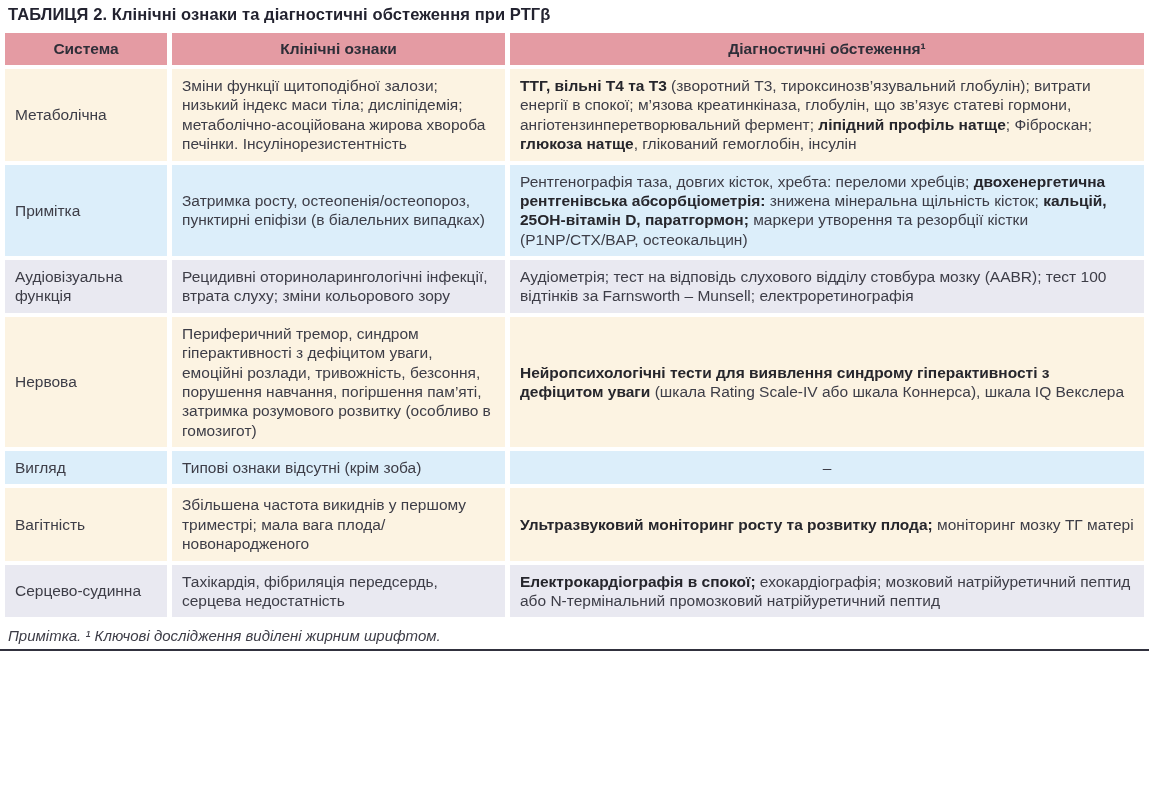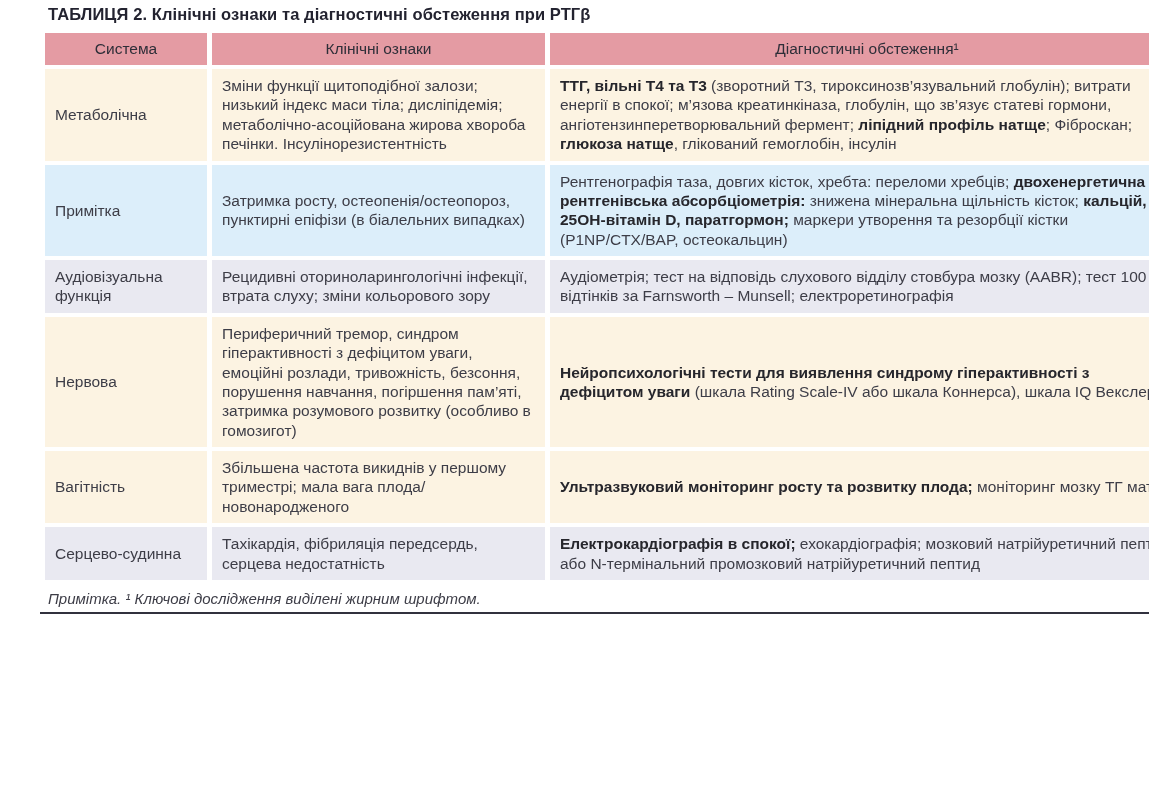--- a/index.html
+++ b/index.html
@@ -5,42 +5,41 @@
   html, body {
     margin: 0;
     padding: 0;
     background: #ffffff;
     font-family: "Liberation Sans", "DejaVu Sans", sans-serif;
     color: #3d3d47;
   }
   .page {
     width: 1149px;
     box-sizing: border-box;
-    padding-left: 40px;
   }
   .table-title {
     font-size: 16.5px;
     font-weight: bold;
     color: #232330;
     margin: 5px 0 5px 8px;
     letter-spacing: 0.1px;
   }
   table.clinical {
     width: 1149px;
     border-collapse: separate;
     border-spacing: 5px 4px;
     table-layout: fixed;
   }
   col.c-system { width: 162px; }
   col.c-signs  { width: 333px; }
   col.c-diag   { width: 634px; }
   th {
     background: #e49ba3;
     color: #2e2e38;
-    font-weight: normal;
+    font-weight: bold;
     font-size: 15.5px;
     text-align: center;
     padding: 7px 8px;
     vertical-align: middle;
   }
   td {
     font-size: 15.5px;
     line-height: 1.25;
     padding: 7px 10px;
     vertical-align: middle;
@@ -101,20 +100,25 @@
         <tr class="tint-lavender">
           <td class="system-cell">Аудіовізуальна функція</td>
           <td class="signs-cell">Рецидивні оториноларингологічні інфекції, втрата слуху; зміни кольо­рового зору</td>
           <td class="diagnostics-cell"><span>Аудіометрія; тест на відповідь слухового відділу стовбура мозку (AABR); тест 100 відтінків за Farnsworth – Munsell; електроретинографія</span></td>
         </tr>
         <tr class="tint-cream">
           <td class="system-cell">Нервова</td>
           <td class="signs-cell">Периферичний тремор, синдром гіперактивності з дефіцитом уваги, емоційні розлади, тривожність, без­соння, порушення навчання, погір­шення пам’яті, затримка розумового розвитку (особливо в гомозигот)</td>
           <td class="diagnostics-cell"><strong>Нейропсихологічні тести для виявлення синдрому гіперактивності з дефіцитом уваги </strong><span>(шкала Rating Scale-IV або шкала Коннерса), шкала IQ Векслера</span></td>
         </tr>
+        <tr class="tint-blue">
+          <td class="system-cell">Вигляд</td>
+          <td class="signs-cell">Типові ознаки відсутні (крім зоба)</td>
+          <td class="diagnostics-cell center"><span>–</span></td>
+        </tr>
         <tr class="tint-cream">
           <td class="system-cell">Вагітність</td>
           <td class="signs-cell">Збільшена частота викиднів у пер­шому триместрі; мала вага плода/новонародженого</td>
           <td class="diagnostics-cell"><strong>Ультразвуковий моніторинг росту та розвитку плода; </strong><span>моніторинг мозку ТГ матері</span></td>
         </tr>
         <tr class="tint-lavender">
           <td class="system-cell">Серцево-судинна</td>
           <td class="signs-cell">Тахікардія, фібриляція передсердь, серцева недостатність</td>
           <td class="diagnostics-cell"><strong>Електрокардіографія в спокої; </strong><span>ехокардіографія; мозковий натрій­уретичний пептид або N-термінальний промозковий натрійуретичний пептид</span></td>
         </tr>

